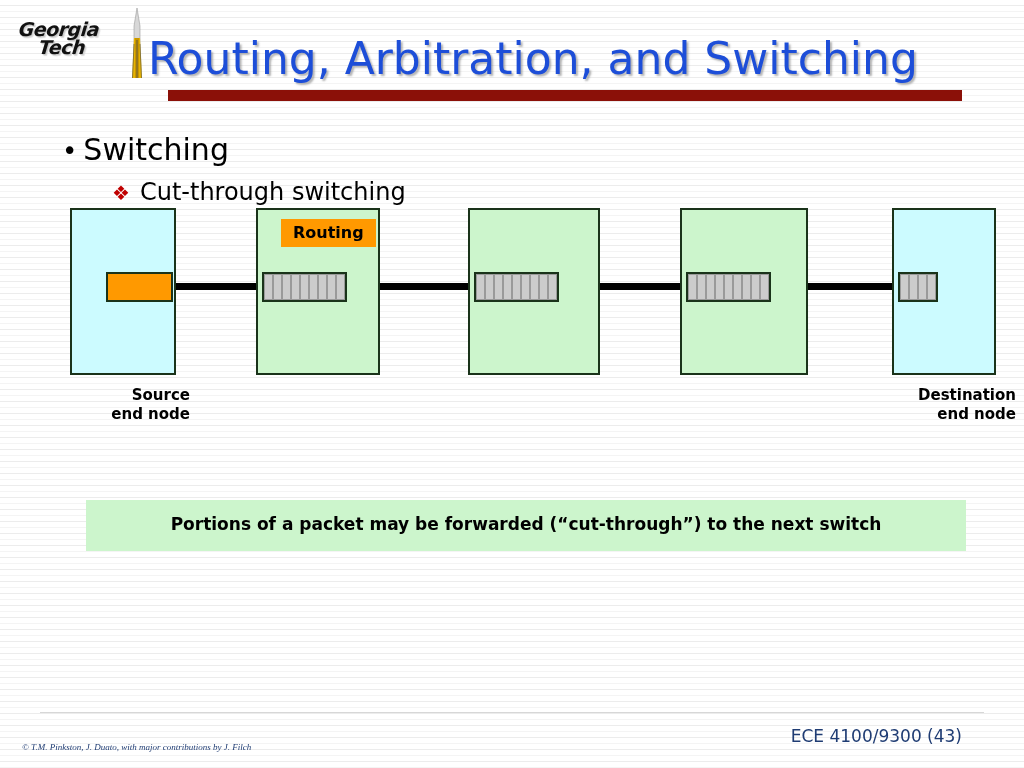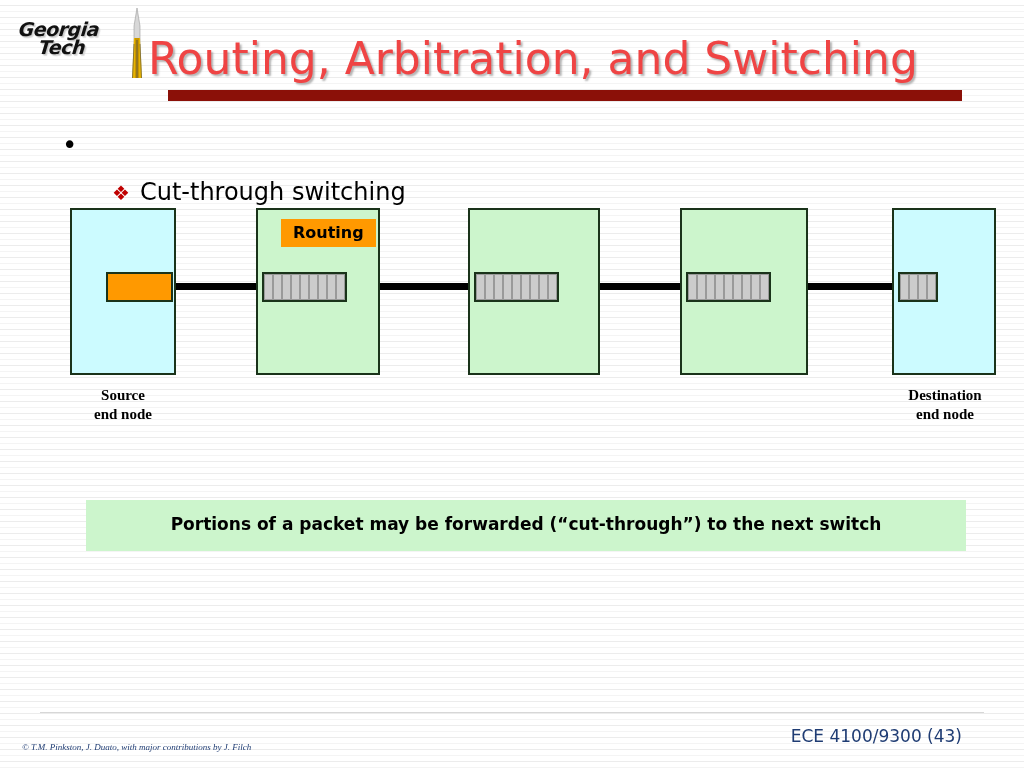--- a/index.html
+++ b/index.html
@@ -59,21 +59,21 @@
     width: 22px;
     height: 74px;
   }
 
   
   .title {
     position: absolute;
     left: 148px;
     top: 33px;
     font-size: 44px;
-    color: #ef4444;
+    color: #1d4ed8;
     white-space: nowrap;
     text-shadow: 2px 2px 2px rgba(120,120,120,0.55);
     font-family: "DejaVu Sans", sans-serif;
   }
   .title-rule {
     position: absolute;
     left: 168px;
     top: 90px;
     width: 794px;
     height: 11px;
@@ -167,23 +167,22 @@
     padding: 4px 12px 5px 12px;
     text-align: center;
     white-space: nowrap;
   }
 
   .node-caption {
     position: absolute;
     font-weight: bold;
     font-size: 15px;
     color: #000000;
-    text-align: center;
+    text-align: right;
     line-height: 1.25;
-    font-family: Liberation Serif, serif;
   }
 
   
   .callout {
     position: absolute;
     left: 86px;
     top: 500px;
     width: 880px;
     background-color: #ccf5cc;
     color: #000000;
@@ -239,20 +238,21 @@
     <line x1="8" y1="36" x2="6.5" y2="70" stroke="#4a4a4a" stroke-width="0.6"></line>
     <line x1="14" y1="36" x2="15.5" y2="70" stroke="#4a4a4a" stroke-width="0.6"></line>
   </svg>
 </div>
 
 <div class="title">Routing, Arbitration, and Switching</div>
 <div class="title-rule"></div>
 
 <div class="bullet-l1">
   <span class="bullet-dot">•</span>
+  <span>Switching</span>
 </div>
 <div class="bullet-l2">
   <span class="diamond-marker">❖</span>
   <span>Cut-through switching</span>
 </div>
 
 <div class="diagram">
 
   <div class="link-line" style="left:168px; width:94px;"></div>
   <div class="link-line" style="left:378px; width:96px;"></div>

